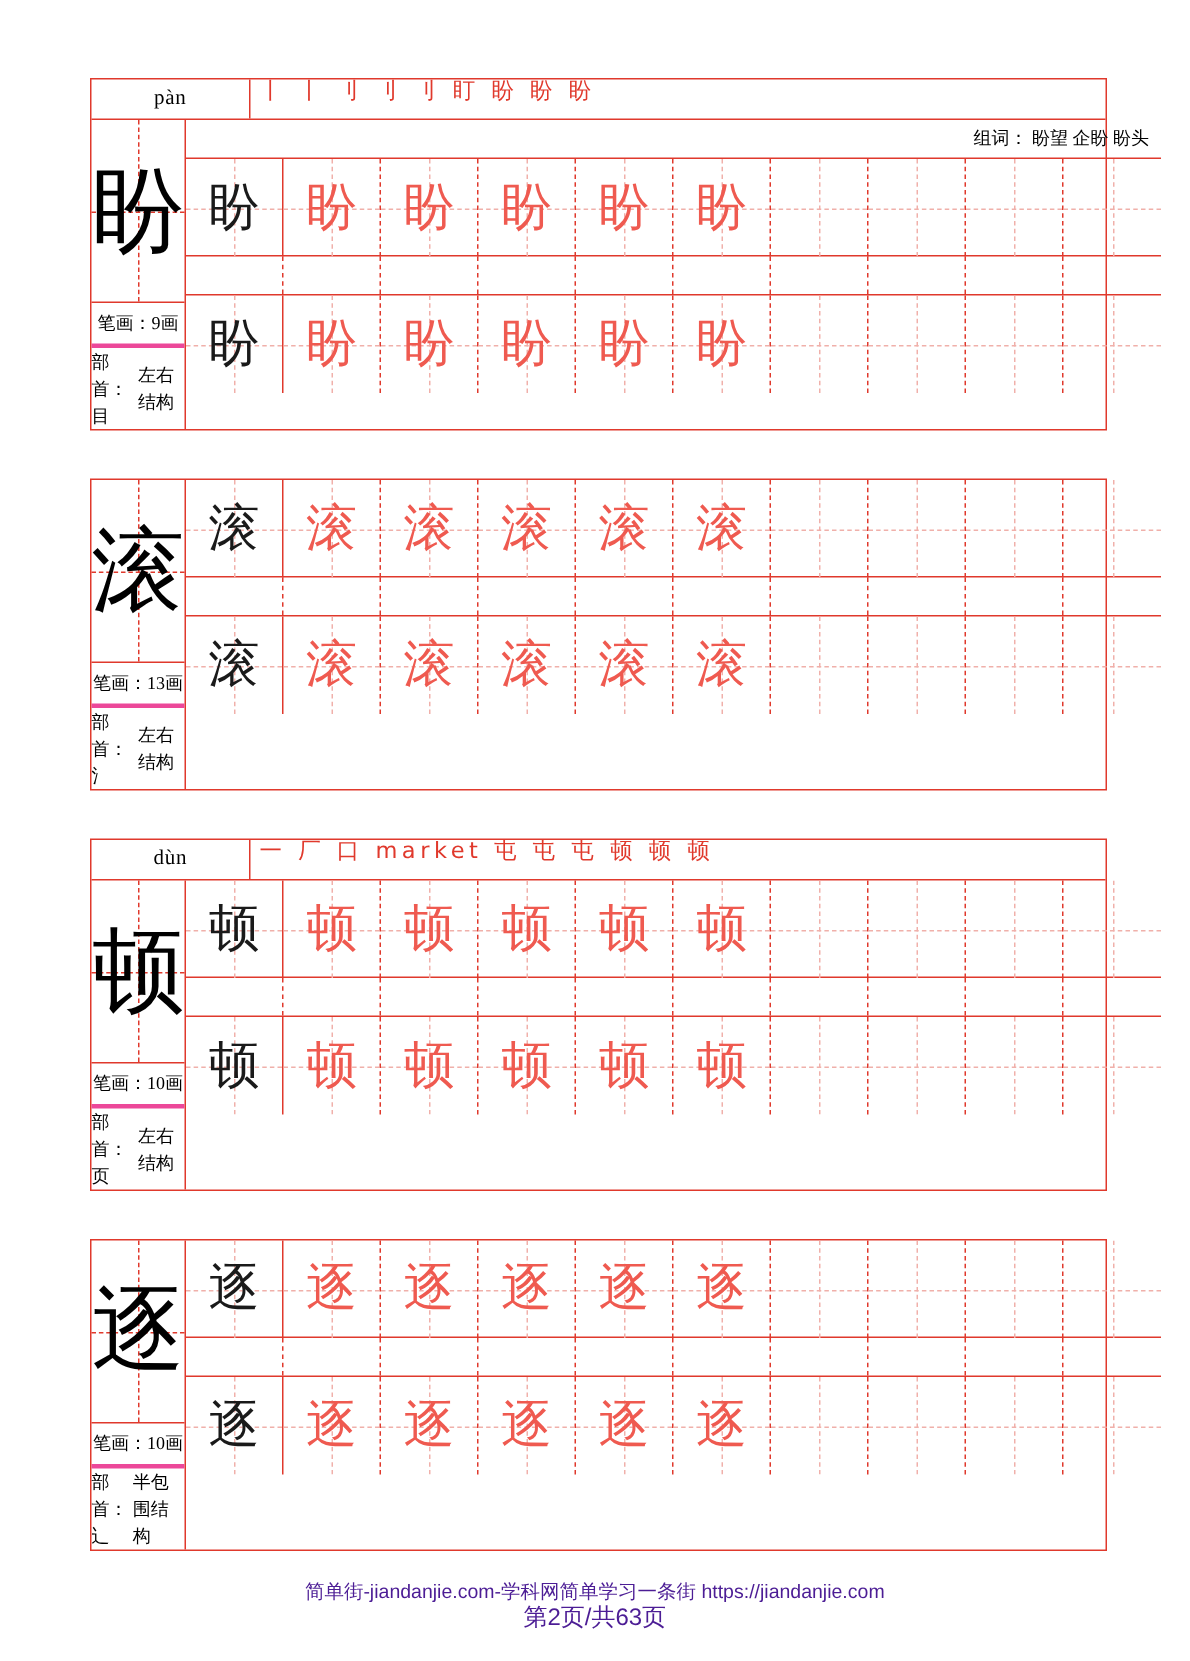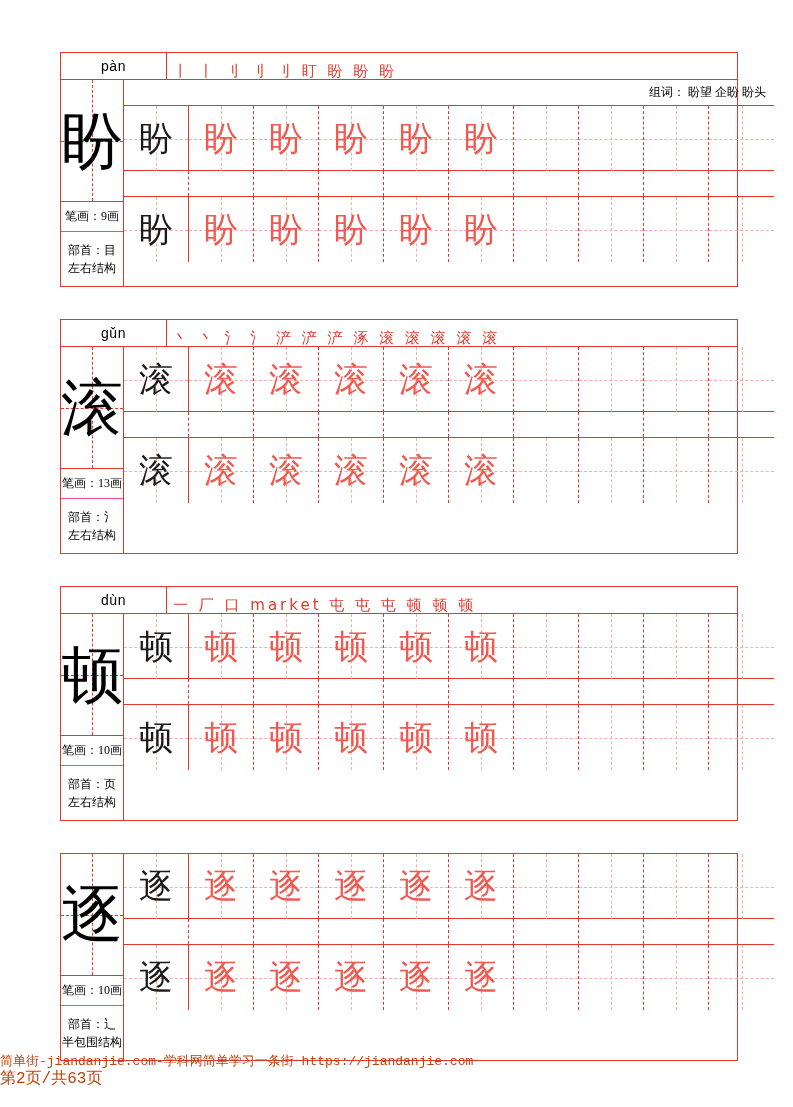--- a/index.html
+++ b/index.html
@@ -39,29 +39,29 @@
     border-bottom: 1px solid #e0392c;
     box-sizing: border-box;
   }
   .pinyin-cell {
     width: 106px;
     border-right: 1px solid #e0392c;
     box-sizing: border-box;
     display: flex;
     align-items: center;
     justify-content: center;
-    font-family: Liberation Sans, sans-serif;
+    font-family: Liberation Serif, serif;
     font-size: 14px;
     letter-spacing: 0.5px;
   }
   .strokes-cell {
     flex: 1;
     position: relative;
     display: flex;
-    align-items: flex-end;
+    align-items: flex-start;
     padding-left: 6px;
     box-sizing: border-box;
     overflow: hidden;
   }
   .stroke-seq {
     font-family: "DejaVu Sans", sans-serif;
     font-size: 15px;
     color: #e0392c;
     white-space: nowrap;
     line-height: 1;
@@ -107,31 +107,31 @@
     font-family: "Liberation Serif", serif;
     font-size: 62px;
     line-height: 1;
     color: #000;
     position: relative;
     z-index: 2;
   }
   .info-cell {
     height: 30px;
     box-sizing: border-box;
-    border-bottom: 1px solid #ec4899;
+    border-bottom: 3px solid #ec4899;
     display: flex;
     align-items: center;
     justify-content: center;
     font-family: "Liberation Serif", serif;
     font-size: 12px;
   }
   .info-cell.last { border-bottom: none; }
   .info-cell.tall {
     height: 54px;
-    flex-direction: column;
+    flex-direction: row;
     line-height: 1.5;
   }
 
   .right-col {
     flex: 1;
     display: flex;
     flex-direction: column;
     box-sizing: border-box;
   }
   .words-row {
@@ -199,23 +199,24 @@
     box-sizing: border-box;
   }
   .mid-gap .gap-cell:last-child { border-right: none; }
 
   
   .footer {
     position: absolute;
     left: 0;
     right: 0;
     bottom: 18px;
-    font-family: Liberation Mono, monospace;
+    text-align: center;
+    font-family: Liberation Sans, sans-serif;
     font-size: 13px;
-    color: #c2410c;
+    color: #4c1d95;
   }
   .footer .pageno {
     display: block;
     font-size: 16px;
     margin-top: -2px;
   }
 </style>
 </head>
 <body>
 
@@ -350,26 +351,20 @@
               </div>
               <div class="grid-cell">
                 <div class="v"></div>
                 <div class="h"></div>
               </div>
             </div>
           </div>
         </div>
       </div>
       <div class="char-block">
-        <div class="block-top">
-          <div class="pinyin-cell">gǔn</div>
-          <div class="strokes-cell">
-            <span class="stroke-seq">丶 丶 氵 氵 浐 浐 浐 涿 滚 滚 滚 滚 滚</span>
-          </div>
-        </div>
         <div class="block-mid">
           <div class="left-col">
             <div class="big-char-cell">
               <div class="vline"></div>
               <div class="hline"></div>
               <span class="big-char">滚</span>
             </div>
             <div class="info-cell">笔画：13画</div>
             <div class="info-cell tall last">
               <div>部首：氵</div>

